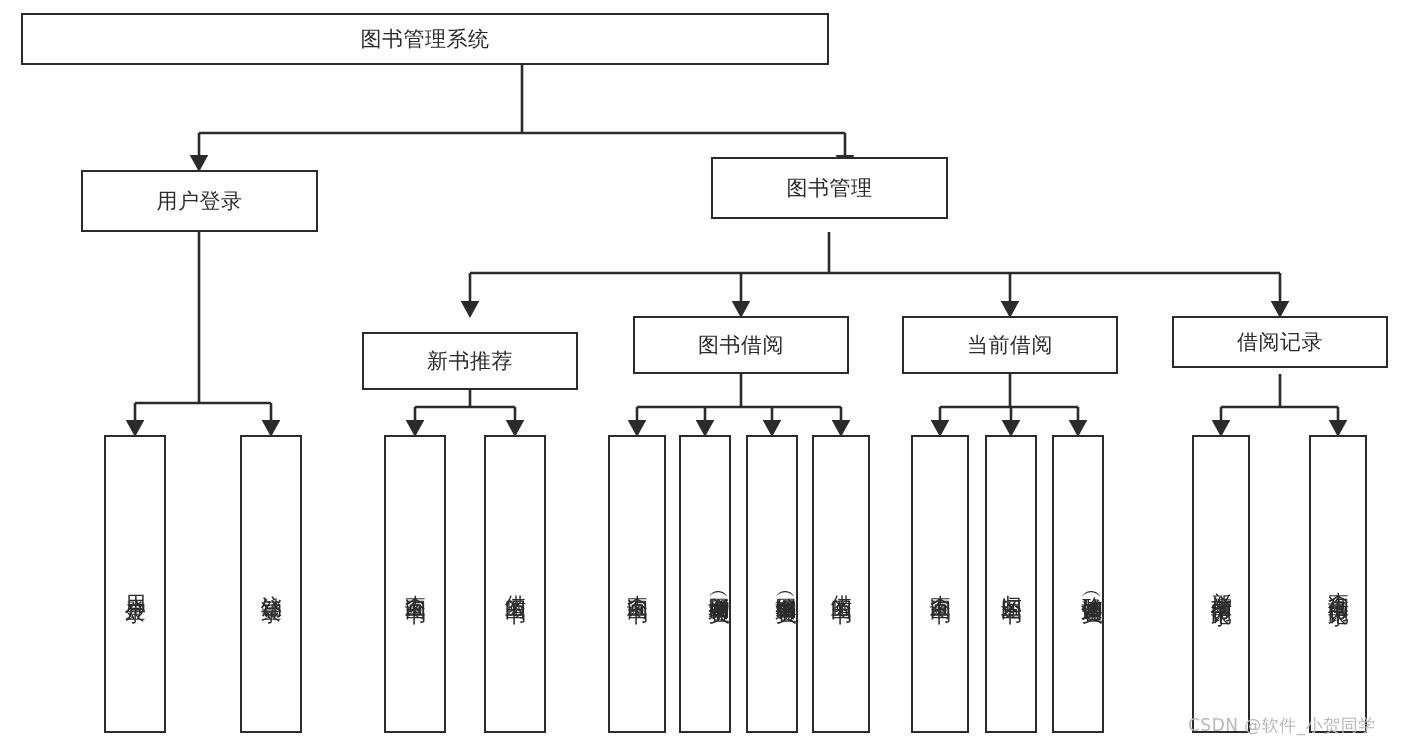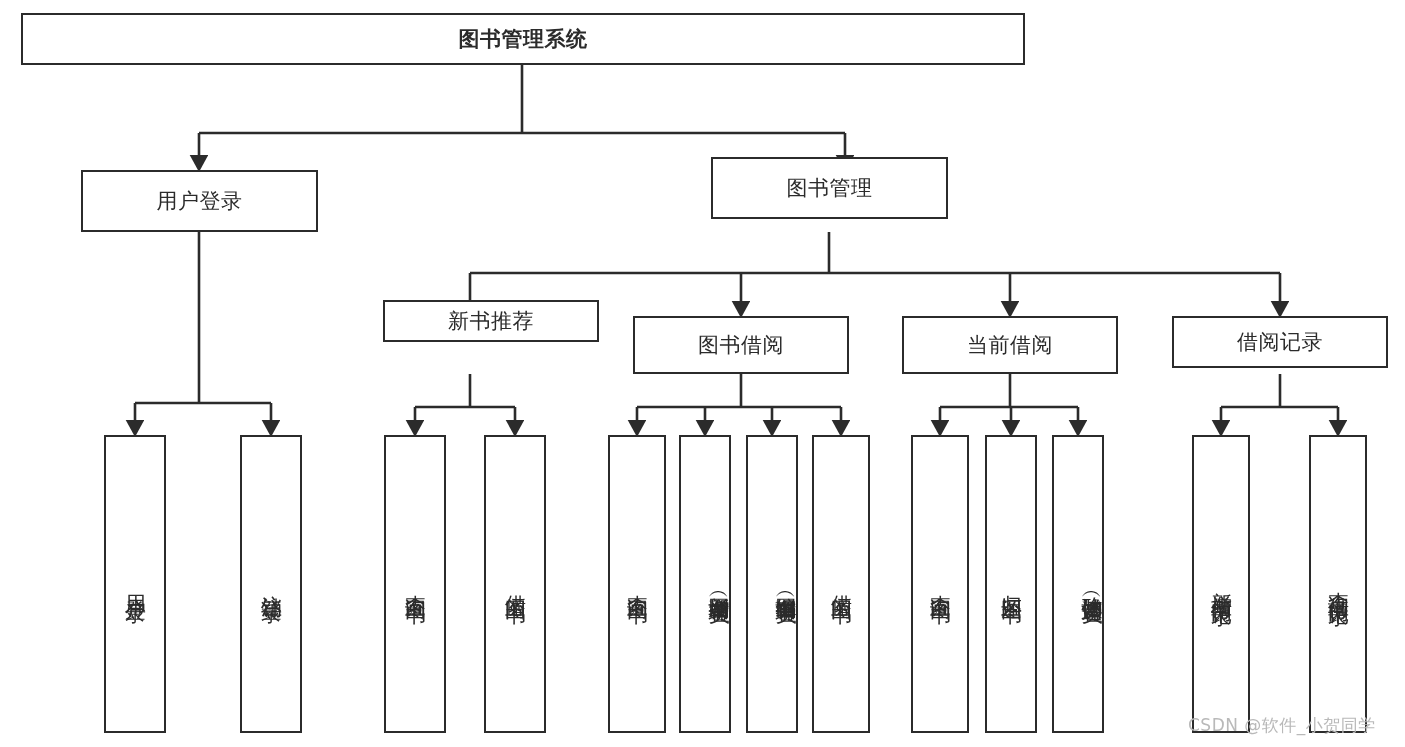--- a/index.html
+++ b/index.html
@@ -128,26 +128,26 @@
     </g>
 
     <g stroke="#2b2b2b" stroke-width="2.6" fill="none">
       <path d="M1280,374 L1280,407"></path>
       <path d="M1221,407 L1338,407"></path>
       <path d="M1221,407 L1221,423" marker-end="url(#arrow)"></path>
       <path d="M1338,407 L1338,423" marker-end="url(#arrow)"></path>
     </g>
   </svg>
 
-  <div class="node horiz" id="node-root" style="left: 21px; top: 13px; width: 1004px; height: 52px; font-weight: bold;">图书管理系统</div>
+  <div class="node horiz" id="node-root" style="left: 21px; top: 13px; width: 808px; height: 52px;">图书管理系统</div>
 
   <div class="node horiz" id="node-l2-0" style="left: 81px; top: 170px; width: 237px; height: 62px;">用户登录</div>
   <div class="node horiz" id="node-l2-1" style="left: 711px; top: 157px; width: 237px; height: 62px;">图书管理</div>
 
-  <div class="node horiz" id="node-l3-0" style="left: 362px; top: 300px; width: 216px; height: 42px; margin-left: 21px;">新书推荐</div>
+  <div class="node horiz" id="node-l3-0" style="left: 362px; top: 332px; width: 216px; height: 58px;">新书推荐</div>
   <div class="node horiz" id="node-l3-1" style="left: 633px; top: 316px; width: 216px; height: 58px; text-align: right;">图书借阅</div>
   <div class="node horiz" id="node-l3-2" style="left: 902px; top: 316px; width: 216px; height: 58px;">当前借阅</div>
   <div class="node horiz" id="node-l3-3" style="left: 1172px; top: 316px; width: 216px; height: 52px;">借阅记录</div>
 
   <div class="node vert" id="node-leaf-0" style="left: 104px; top: 435px; width: 62px; height: 298px;">
     <span class="vtext">用户登录</span>
   </div>
   <div class="node vert" id="node-leaf-1" style="left: 240px; top: 435px; width: 62px; height: 298px;">
     <span class="vtext">注销登录</span>
   </div>

